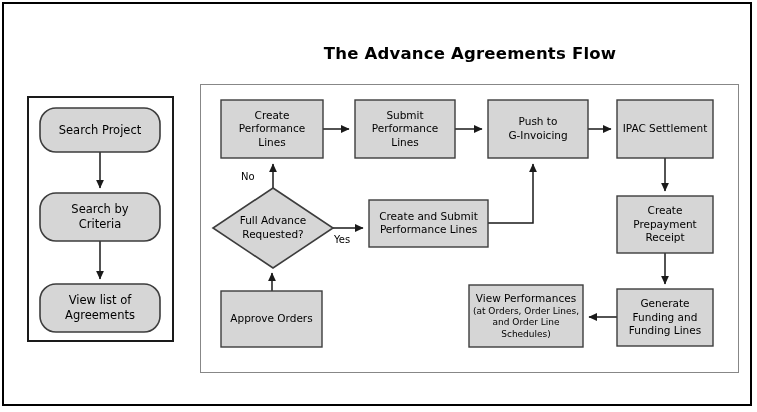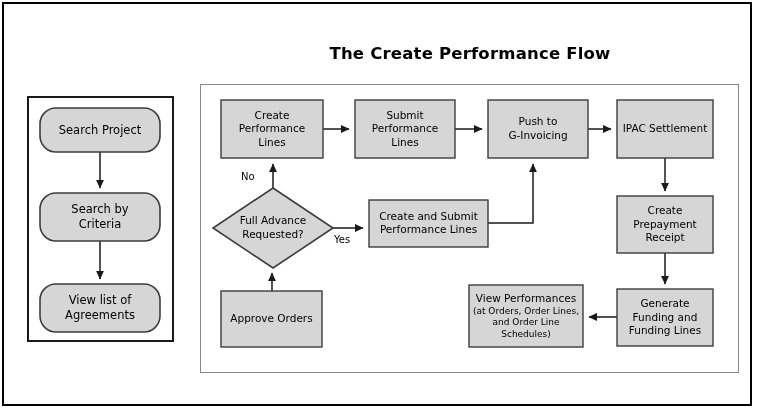--- a/index.html
+++ b/index.html
@@ -97,21 +97,21 @@
     fill: #000000;
   }
 </style>
 </head>
 <body>
 
 <div id="canvas">
 
   <div class="outer-frame"></div>
 
-  <div class="diagram-title">The Create Performance Flow</div>
+  <div class="diagram-title">The Advance Agreements Flow</div>
 
   <div class="left-panel"></div>
   <div class="main-panel"></div>
 
   <svg class="flow" viewBox="0 0 757 412">
     <defs>
       <marker id="arrow-r" markerWidth="9" markerHeight="9" refX="8" refY="4.5" orient="auto" markerUnits="userSpaceOnUse">
         <path d="M0,0.6 L8.6,4.5 L0,8.4 z" fill="#1a1a1a"></path>
       </marker>
     </defs>

